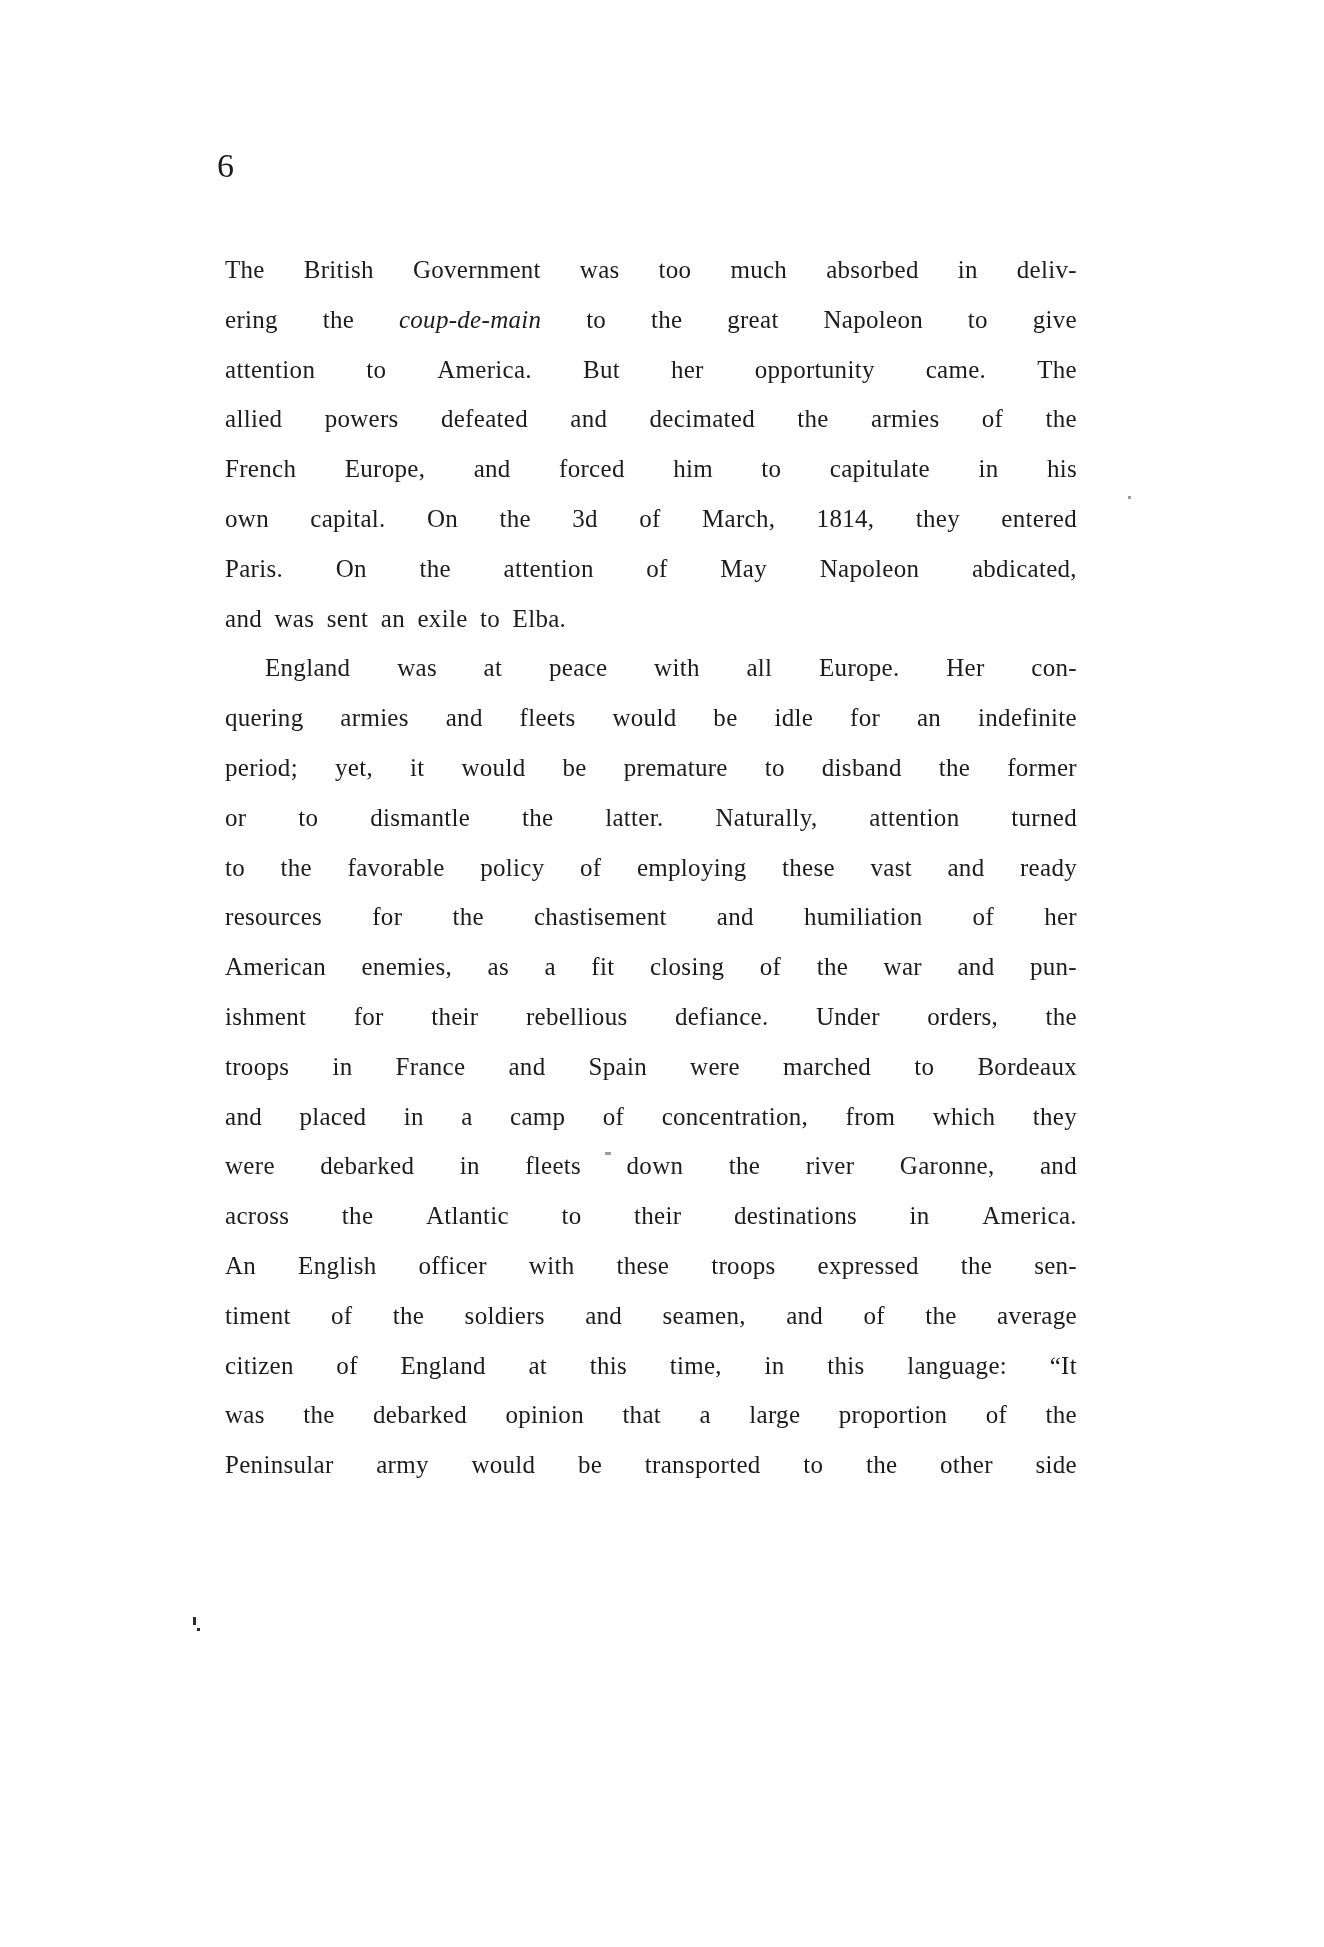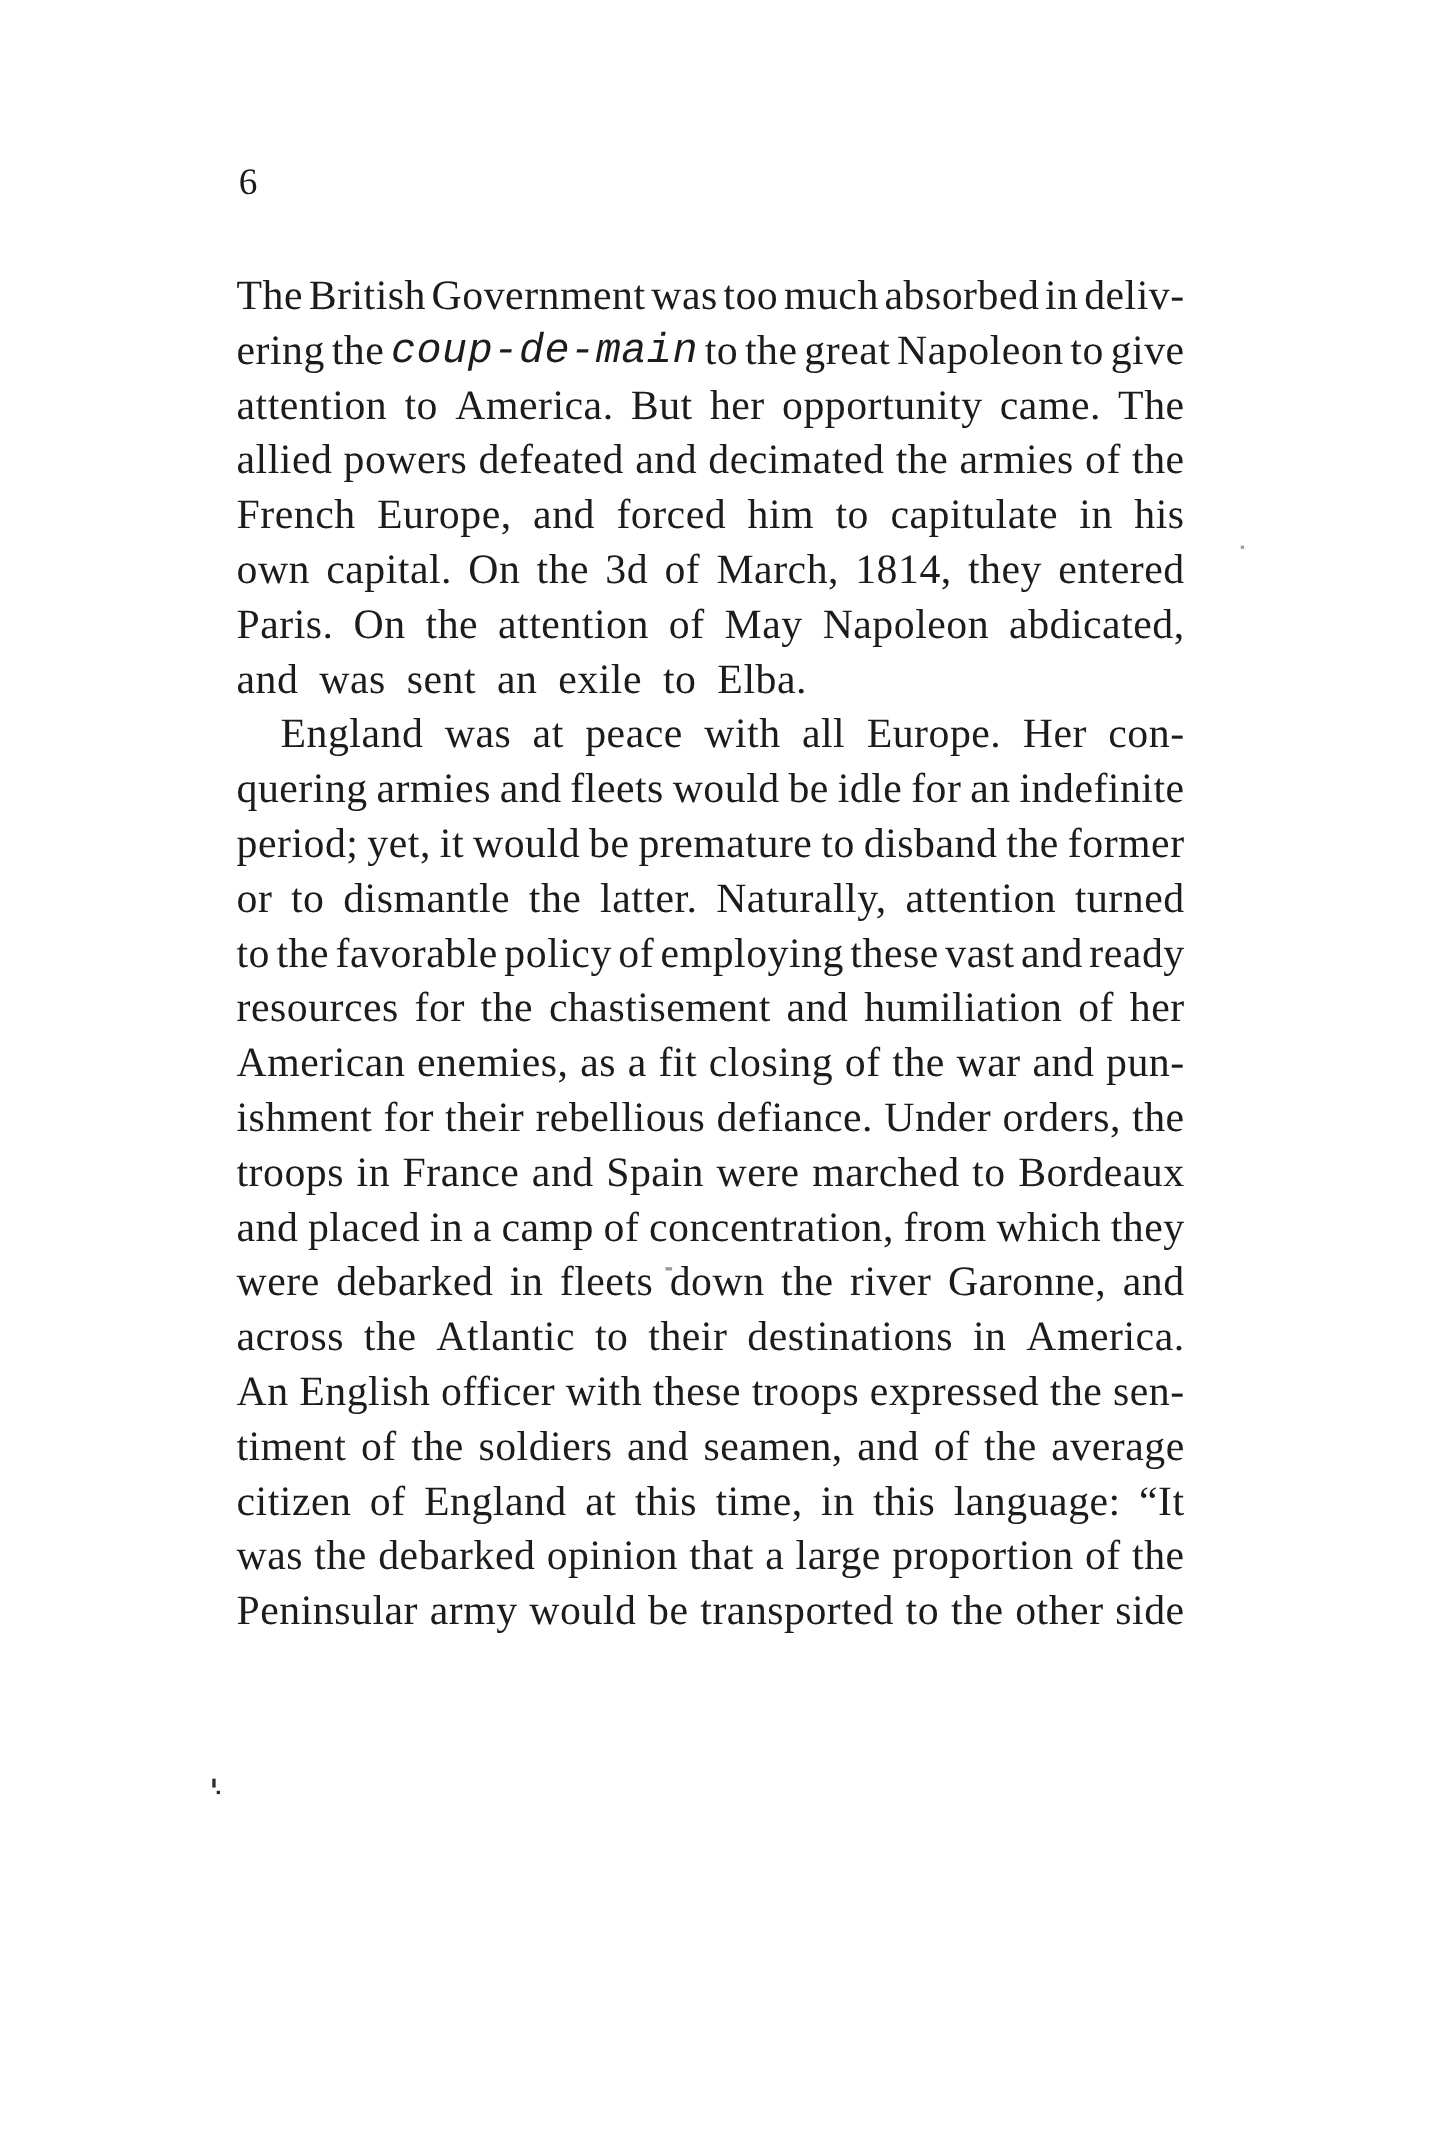--- a/index.html
+++ b/index.html
@@ -43,28 +43,29 @@
   .body-text {
     position: absolute;
     left: 215px;
     top: 245px;
     width: 862px;
   }
   .line {
     display: flex;
     height: 49.8px;
     line-height: 49.8px;
-    font-size: 38px;
+    font-size: 25px;
     letter-spacing: 0.012em;
     white-space: nowrap;
+    margin-left: 10px;
   }
   .line.just { justify-content: space-between; }
   .line.nojust { gap: 0.5em; }
   .line.indent { padding-left: 40px; }
-  .line .it { font-style: italic; font-family: Liberation Mono, monospace; }
+  .line .it { font-style: italic; }
   .speck {
     position: absolute;
     background: #2a2a2a;
   }
   .speck.faint { background: #9a9a9a; }
 </style>
 </head>
 <body>
 
 <div class="page">

